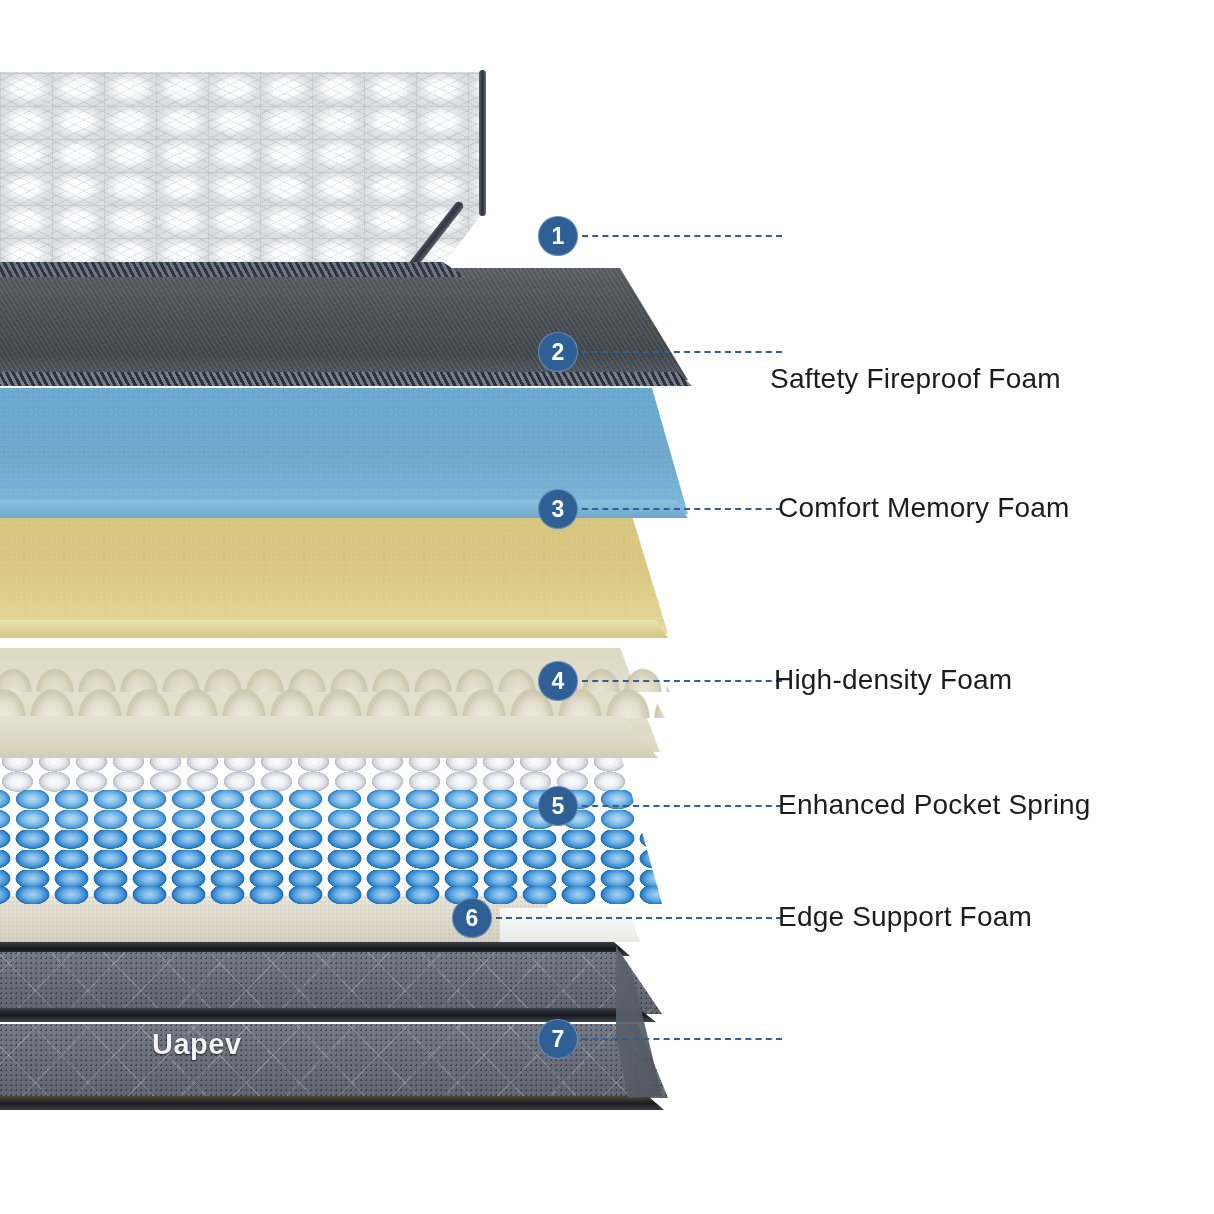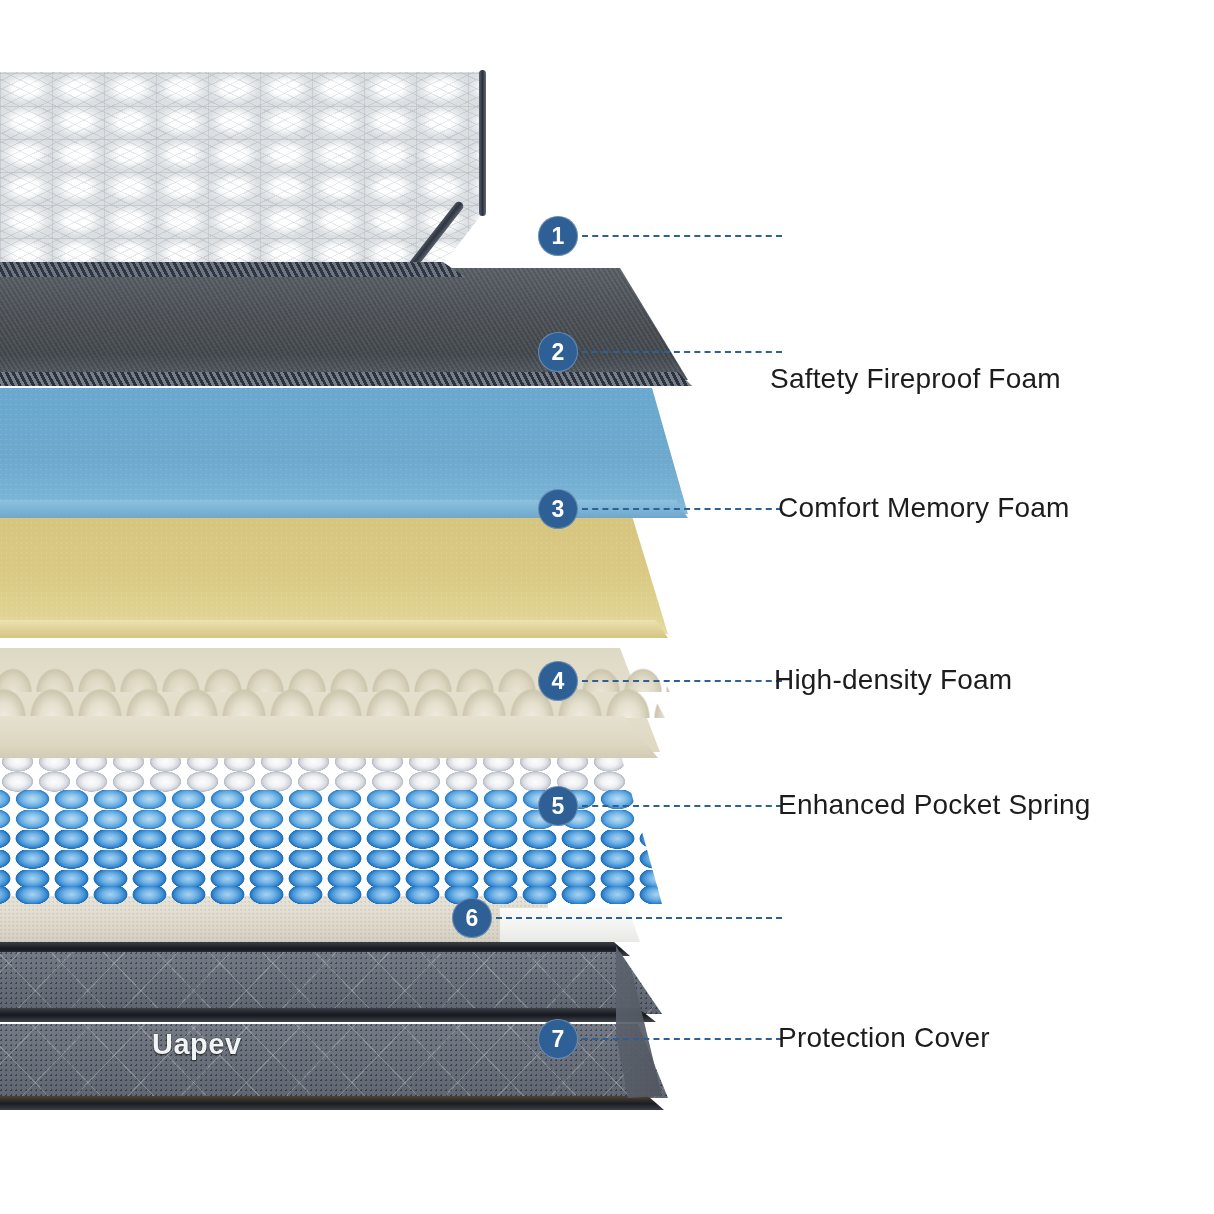--- a/index.html
+++ b/index.html
@@ -468,21 +468,21 @@
 
   <div class="callout" style="left:538px; top:786px; width:660px;">
     <div class="badge">5</div>
     <div class="leader" style="left:44px; width:200px;"></div>
     <div class="callout-label" style="left:240px;text-align:center;">Enhanced Pocket Spring</div>
   </div>
 
   <div class="callout" style="left:452px; top:898px; width:746px;">
     <div class="badge">6</div>
     <div class="leader" style="left:44px; width:286px;"></div>
+    <div class="callout-label" style="left:326px;">Edge Support Foam</div>
   </div>
 
   <div class="callout" style="left:538px; top:1019px; width:660px;">
     <div class="badge">7</div>
     <div class="leader" style="left:44px; width:200px;"></div>
-    <div class="callout-label" style="left:240px;">Protection Cover</div>
   </div>
 
 </div>
 
 </body></html>

